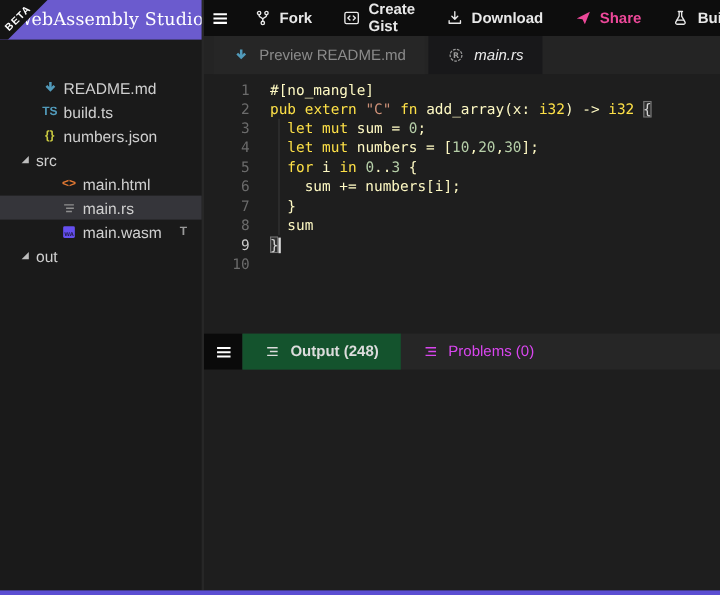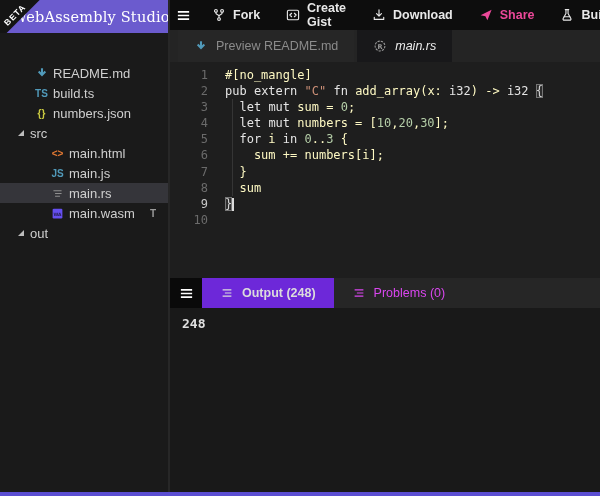--- a/index.html
+++ b/index.html
@@ -48,36 +48,36 @@
   .tab.active .tab-label{font-style:italic;}
 
   
   .editor{position:absolute;left:0;top:62px;right:0;height:216px;background:#1e1e1e;
         font-family:"DejaVu Sans Mono",monospace;font-size:12px;padding-top:5px;}
   .indent-guide{position:absolute;left:62px;top:37px;width:1px;height:97px;background:#353535;}
   .code-line{height:16.1px;line-height:16.1px;display:flex;}
   .ln{width:38px;text-align:right;color:#6b6b6b;flex:none;}
   .ln.active{color:#cacaca;}
   .lc{padding-left:17px;white-space:pre;color:#d4d4d4;}
-  .tok-k{color:#e5e5e5;}
+  .tok-k{color:#fde047;}
   .tok-s{color:#ce9178;}
   .tok-n{color:#b5cea8;}
   .tok-p{color:#fef9c3;}
   .tok-b{color:#d4d4d4;box-shadow:inset 0 0 0 1px #767676;background:#2e2e2e;}
   .cursor{display:inline-block;width:2px;height:13px;background:#dcdcdc;vertical-align:middle;
         margin-top:1px;}
 
   
   .bottom-panel{position:absolute;left:0;top:278px;right:0;bottom:0;}
   .panel-tabbar{height:30px;background:#262626;display:flex;align-items:stretch;}
   .panel-hamburger{width:32px;background:#0a0a0a;display:flex;align-items:center;
         justify-content:center;color:#fff;flex:none;}
   .panel-tab{display:flex;align-items:center;gap:8px;padding:0 18px;font-size:12.5px;
         color:#d946ef;cursor:pointer;}
-  .panel-tab.active{background:#6d28d9;color:#dcdcdc;font-weight:bold;}
+  .panel-tab.active{background:#14532d;color:#dcdcdc;font-weight:bold;}
   .panel-content{position:absolute;left:0;top:30px;right:0;bottom:0;background:#191919;
         padding:8px 0 0 12px;font-family:"DejaVu Sans Mono",monospace;font-size:13px;
         font-weight:bold;color:#e0e0e0;}
 
   .statusbar{position:absolute;left:0;bottom:0;right:0;height:4px;background:#5b4ed2;}
 
   .txt-icon{font-family:"Liberation Sans",sans-serif;font-size:10px;font-weight:bold;}
 </style>
 </head>
 <body>
@@ -109,24 +109,20 @@
           <span class="icon txt-icon tree-icon" style="color: rgb(203, 203, 65);">{}</span>
           <span>numbers.json</span>
         </div>
         <div class="tree-row" style="padding-left: 18px;">
           <span class="twistie"></span>
           <span>src</span>
         </div>
         <div class="tree-row" style="padding-left: 50px;">
           <span class="icon txt-icon tree-icon" style="color: rgb(227, 121, 51);">&lt;&gt;</span>
           <span>main.html</span>
-        </div>
-        <div class="tree-row" style="padding-left: 50px;">
-          <span class="icon txt-icon tree-icon" style="color: rgb(81, 154, 186);">JS</span>
-          <span>main.js</span>
         </div>
         <div class="tree-row selected" style="padding-left: 50px;">
           <span class="icon tree-icon">
             <svg viewBox="0 0 16 16" width="13" height="13">
               <path d="M3 4.6h10M5 8h8M5 11.4h6" stroke="#8f8f8f" stroke-width="1.5"></path>
             </svg>
           </span>
           <span>main.rs</span>
         </div>
         <div class="tree-row" style="padding-left: 50px;">
@@ -289,21 +285,18 @@
             <div class="panel-tab">
               <span class="icon">
                 <svg viewBox="0 0 16 16" width="14" height="14">
                   <path d="M3 4.4h10M5.6 8h7.4M3 11.6h10" stroke="currentColor" stroke-width="1.4"></path>
                 </svg>
               </span>
               <span>Problems (0)</span>
             </div>
           </div>
       </div>
-      <div class="panel-content">
-        <span>248</span>
-      </div>
     </div>
 
   </div>
 
   <div class="statusbar" style="background: rgb(91, 78, 210);"></div>
 </div>
 
 </body></html>

